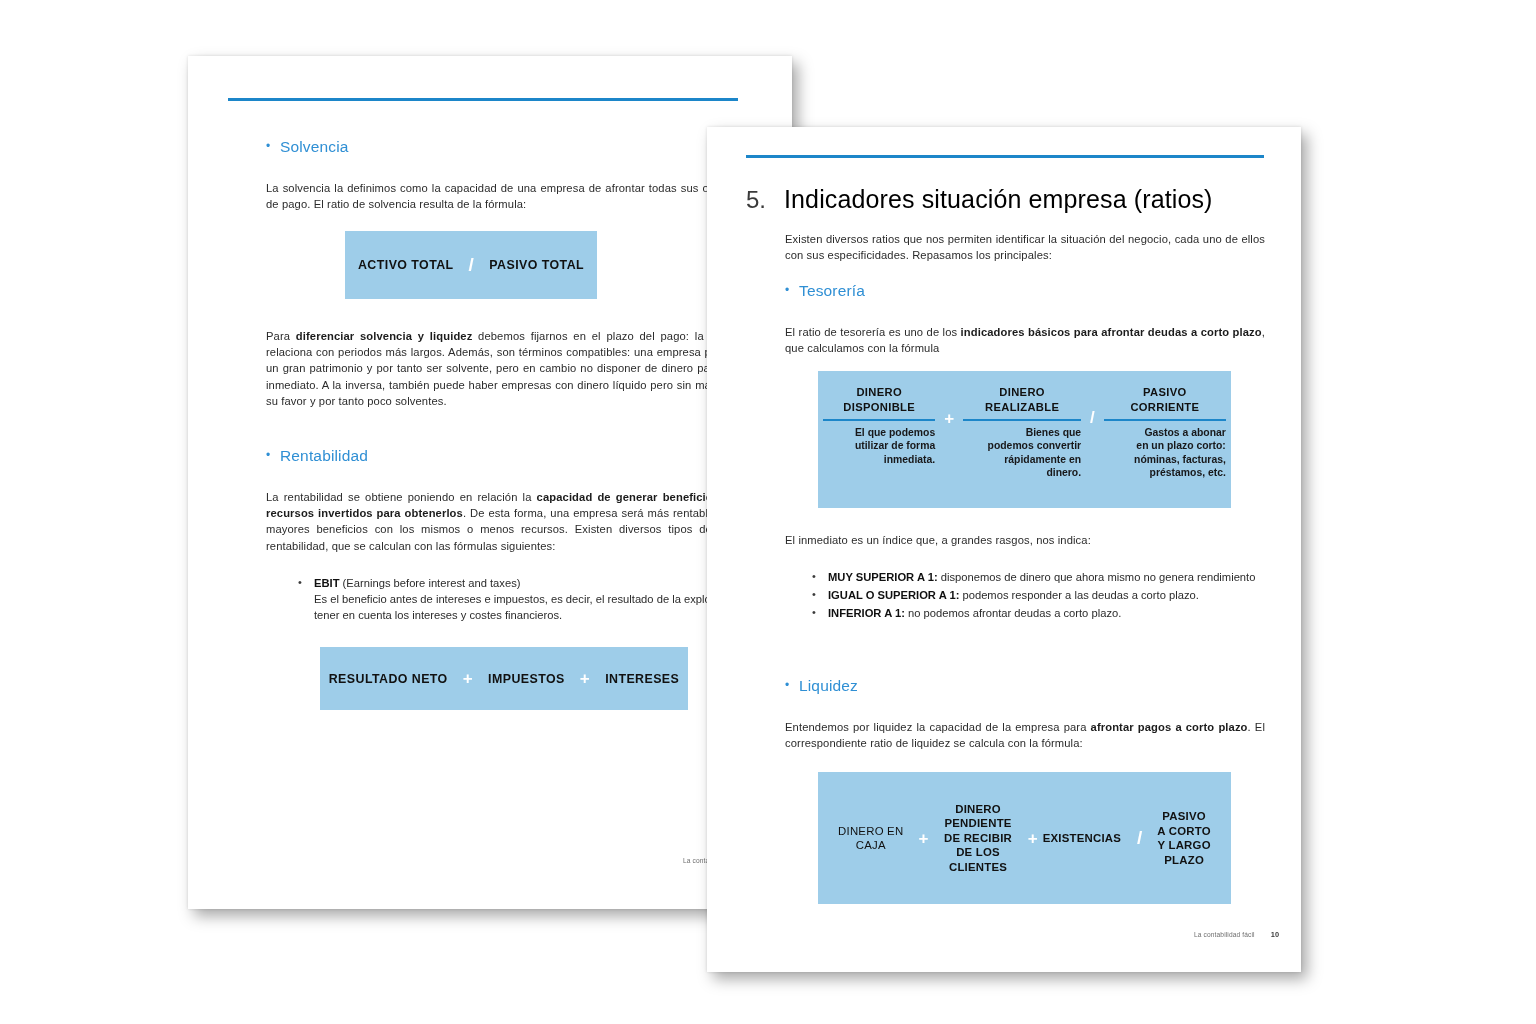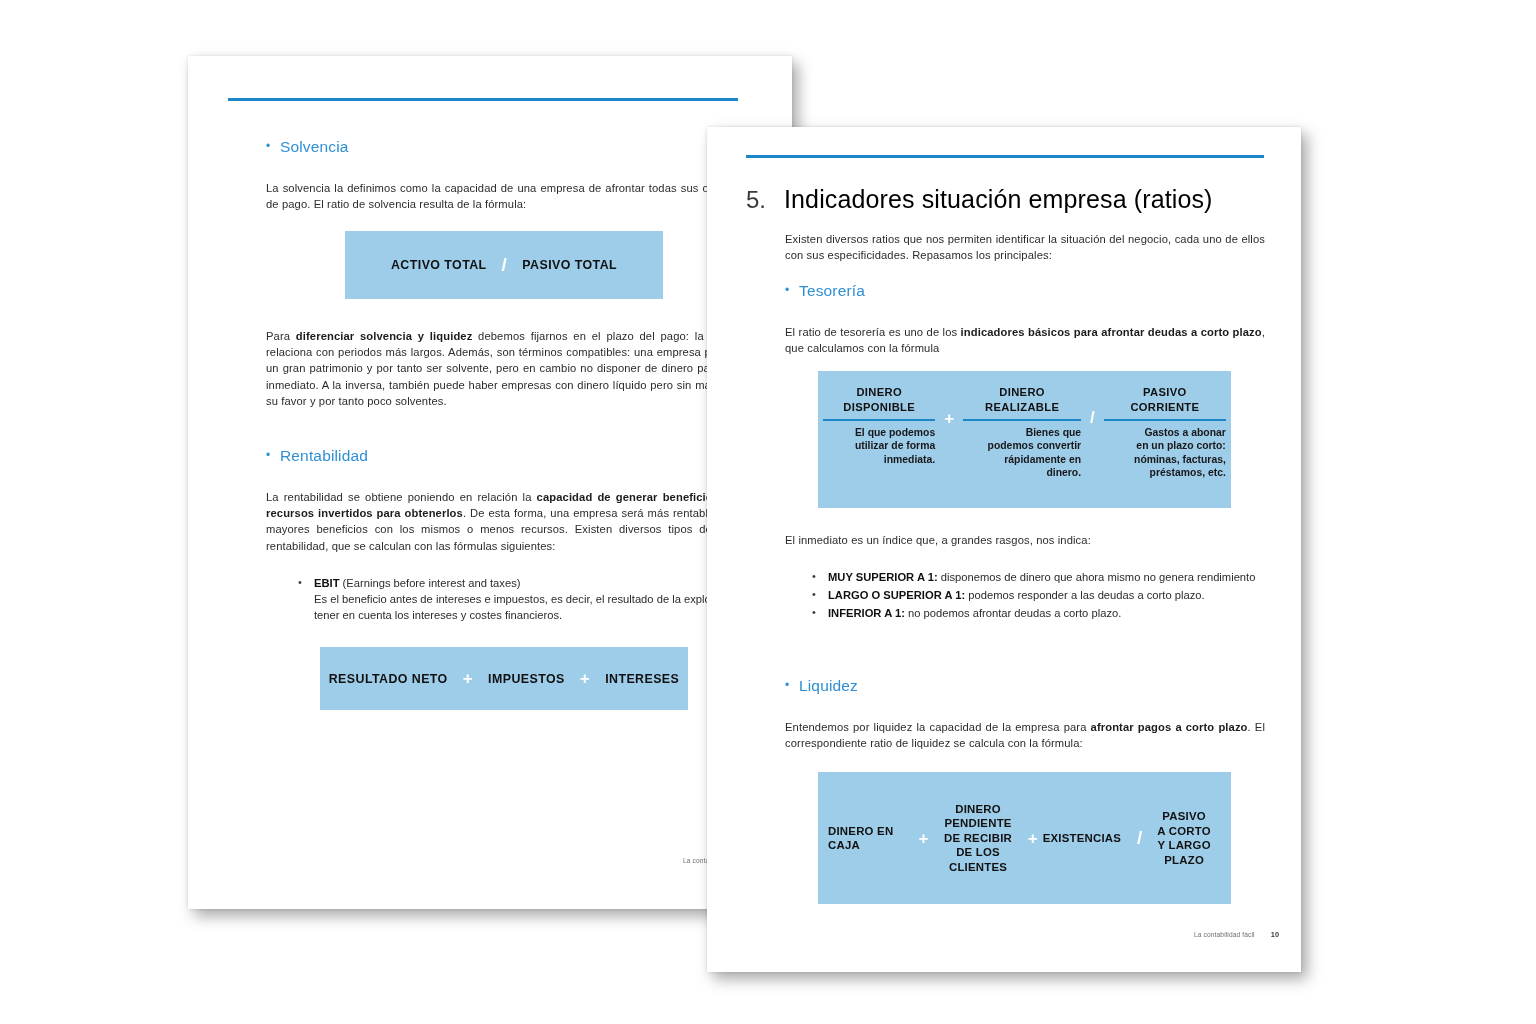--- a/index.html
+++ b/index.html
@@ -199,21 +199,21 @@
 <div class="page" id="page-left">
   <div class="rule"></div>
   <div class="content">
 
     <div class="subhead" style="left:78px; top:82px;">
       <span class="dot">•</span><span>Solvencia</span>
     </div>
 
     <div class="para" style="left:78px; top:124px; width:500px;">La solvencia la definimos como la capacidad de una empresa de afrontar todas sus obligaciones de pago. El ratio de solvencia resulta de la fórmula:</div>
 
-    <div class="formula-box" style="left:157px; top:175px; width:318px; height:68px;">
+    <div class="formula-box" style="left:157px; top:175px; width:252px; height:68px;">
       <div class="formula-simple">
         <span>ACTIVO TOTAL</span>
         <span class="op op-slash">/</span>
         <span>PASIVO TOTAL</span>
       </div>
     </div>
 
     <div class="para" style="left:78px; top:272px; width:500px;"><span>Para </span><b>diferenciar solvencia y liquidez</b><span> debemos fijarnos en el plazo del pago: la primera se relaciona con periodos más largos. Además, son términos compatibles: una empresa puede tener un gran patrimonio y por tanto ser solvente, pero en cambio no disponer de dinero para un pago inmediato. A la inversa, también puede haber empresas con dinero líquido pero sin más activos a su favor y por tanto poco solventes.</span></div>
 
     <div class="subhead" style="left:78px; top:391px;">
@@ -296,36 +296,36 @@
       </div>
     </div>
 
     <div class="para" style="left:78px; top:405px; width:480px;">El inmediato es un índice que, a grandes rasgos, nos indica:</div>
 
     <div class="bullets" style="left:99px; top:442px; width:462px;">
       <div class="bi" style="margin-bottom:2px;">
         <b>MUY SUPERIOR A 1:</b><span> disponemos de dinero que ahora mismo no genera rendimiento</span>
       </div>
       <div class="bi" style="margin-bottom:2px;">
-        <b>LARGO O SUPERIOR A 1:</b><span> podemos responder a las deudas a corto plazo.</span>
+        <b>IGUAL O SUPERIOR A 1:</b><span> podemos responder a las deudas a corto plazo.</span>
       </div>
       <div class="bi">
         <b>INFERIOR A 1:</b><span> no podemos afrontar deudas a corto plazo.</span>
       </div>
     </div>
 
     <div class="subhead" style="left:78px; top:550px;">
       <span class="dot">•</span><span>Liquidez</span>
     </div>
 
     <div class="para" style="left:78px; top:592px; width:480px;"><span>Entendemos por liquidez la capacidad de la empresa para </span><b>afrontar pagos a corto plazo</b><span>. El correspondiente ratio de liquidez se calcula con la fórmula:</span></div>
 
     <div class="formula-box" style="left:111px; top:645px; width:413px; height:132px;">
       <div style="display:flex; align-items:center; justify-content:center; width:100%; padding:0 10px; box-sizing:border-box;">
-        <div style="font-size:11.4px; font-weight:700; letter-spacing:0.02em; color:#111111; line-height:14.5px; white-space:pre-line; width:88px;">DINERO EN
+        <div style="text-align:center; font-size:11.4px; font-weight:400; letter-spacing:0.02em; color:#111111; line-height:14.5px; white-space:pre-line; width:88px;">DINERO EN
 CAJA</div>
         <div class="op">+</div>
         <div style="text-align:center; font-size:11.4px; font-weight:700; letter-spacing:0.02em; color:#111111; line-height:14.5px; white-space:pre-line; width:92px;">DINERO
 PENDIENTE
 DE RECIBIR
 DE LOS
 CLIENTES</div>
         <div class="op">+</div>
         <div style="text-align:left; font-size:11.4px; font-weight:700; letter-spacing:0.02em; color:#111111; line-height:14.5px; white-space:pre-line; width:92px;">EXISTENCIAS</div>
         <div class="op op-slash">/</div>

